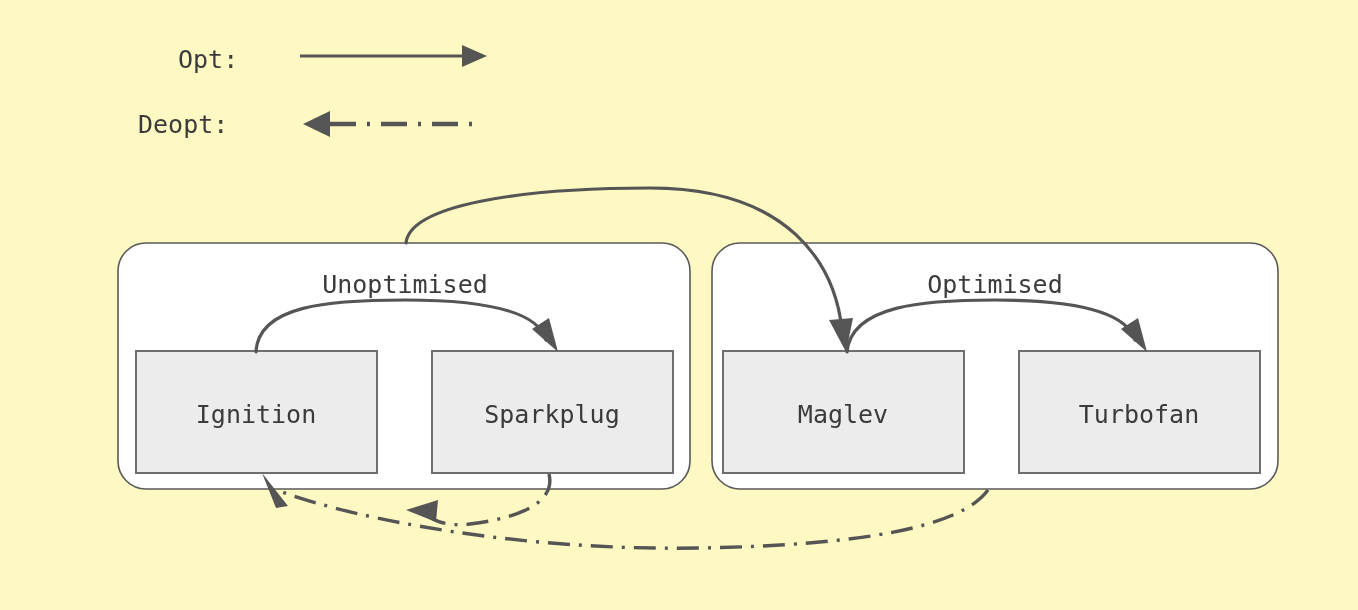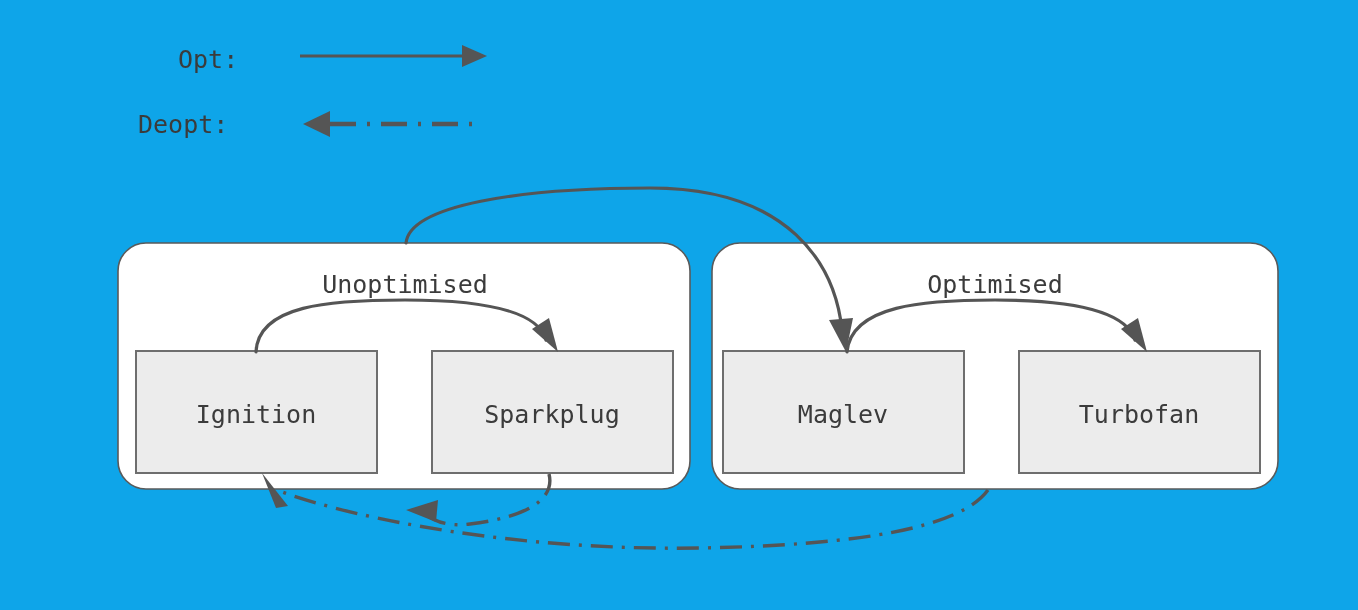--- a/index.html
+++ b/index.html
@@ -10,21 +10,21 @@
   body {
     width: 1358px;
     height: 610px;
     font-family: "DejaVu Sans Mono", "Liberation Mono", monospace;
     overflow: hidden;
   }
   #diagram-root {
     position: relative;
     width: 1358px;
     height: 610px;
-    background: #0ea5e9;
+    background: #fef9c3;
   }
   svg#diagram-svg {
     position: absolute;
     top: 0;
     left: 0;
     width: 1358px;
     height: 610px;
   }
   text {
     font-family: "DejaVu Sans Mono", "Liberation Mono", monospace;

